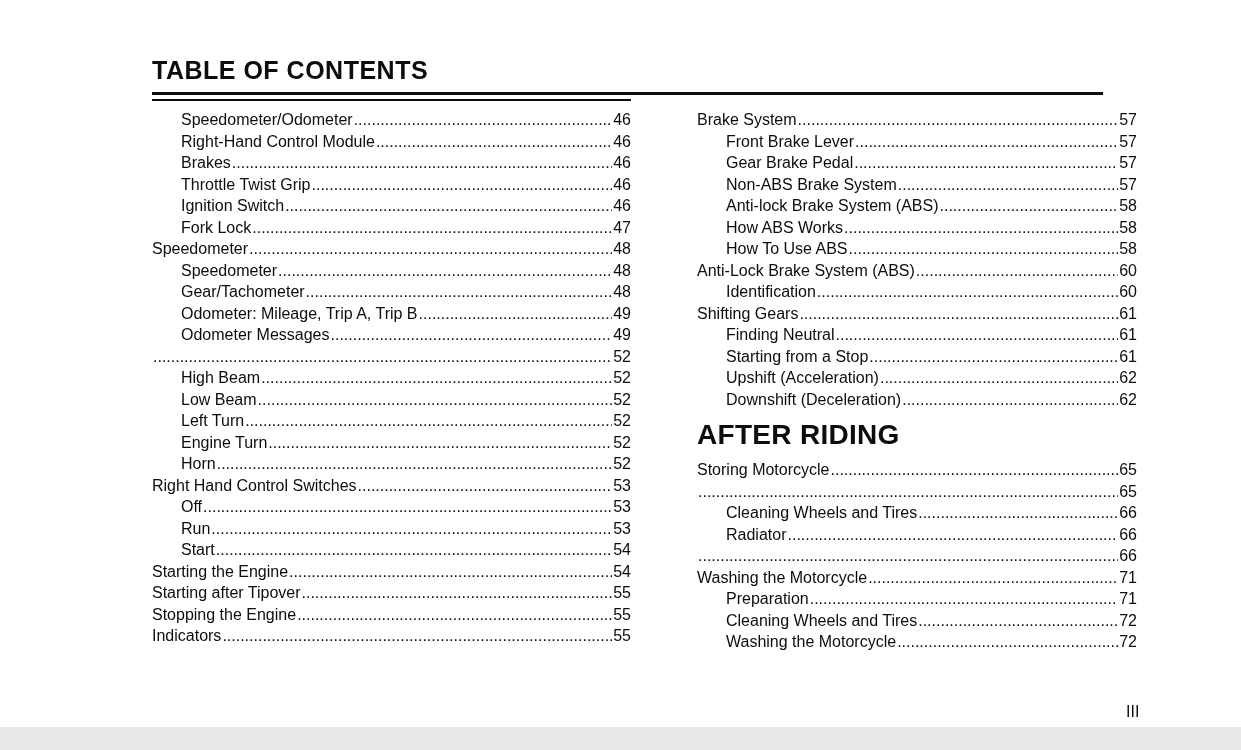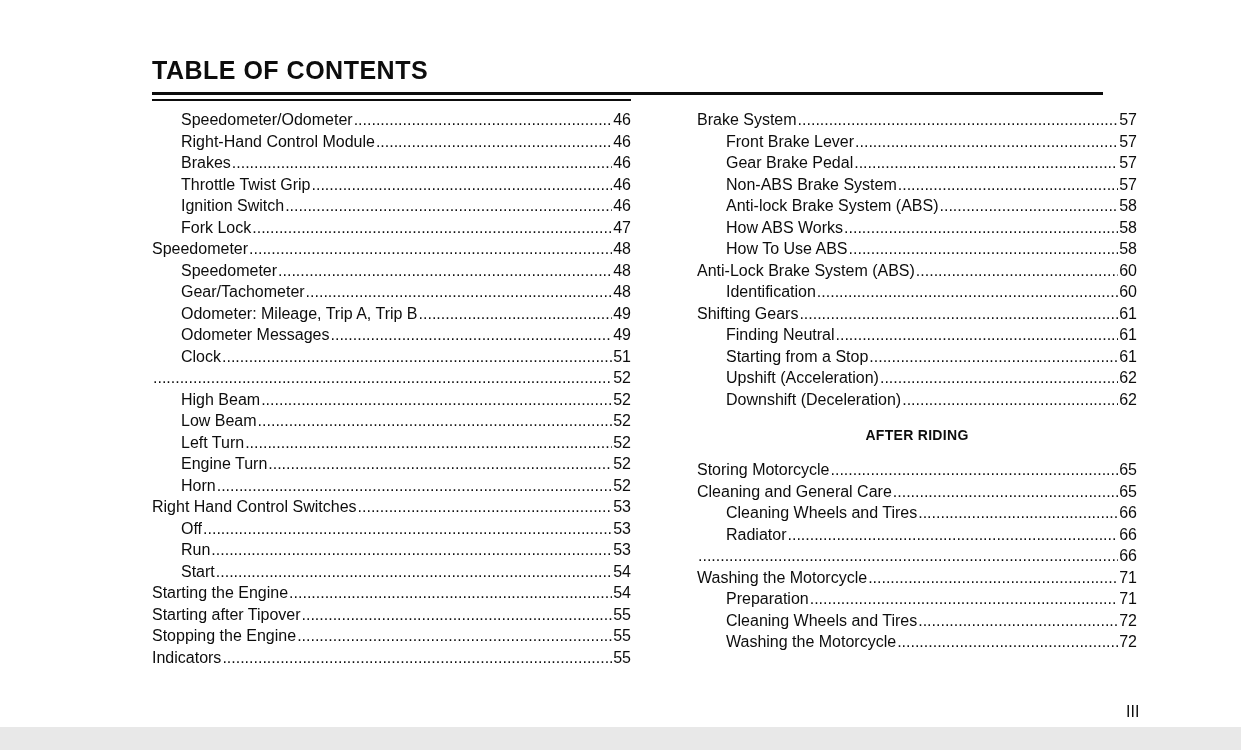--- a/index.html
+++ b/index.html
@@ -69,27 +69,26 @@
     margin: 0 1px;
     min-width: 10px;
   }
   .toc-dots::after {
     content: "......................................................................................................................................................";
   }
 
   .toc-page { white-space: nowrap; }
 
   .section-heading {
-    font-size: 14px;
+    font-size: 28px;
     font-weight: bold;
     letter-spacing: 0.3px;
     margin-top: 13px;
     margin-bottom: 12px;
     line-height: 24px;
-    text-align: center;
   }
 
   .folio {
     position: absolute;
     left: 1126px;
     top: 703px;
     font-size: 16px;
     color: #0d0d0d;
     text-align: right;
   }
@@ -153,25 +152,20 @@
       <div class="toc-entry indent-1">
         <span class="toc-label">Odometer: Mileage, Trip A, Trip B</span>
         <span class="toc-dots"></span>
         <span class="toc-page">49</span>
       </div>
       <div class="toc-entry indent-1">
         <span class="toc-label">Odometer Messages</span>
         <span class="toc-dots"></span>
         <span class="toc-page">49</span>
       </div>
-      <div class="toc-entry indent-1">
-        <span class="toc-label">Clock</span>
-        <span class="toc-dots"></span>
-        <span class="toc-page">51</span>
-      </div>
       <div class="toc-entry indent-0">
         <span class="toc-dots"></span>
         <span class="toc-page">52</span>
       </div>
       <div class="toc-entry indent-1">
         <span class="toc-label">High Beam</span>
         <span class="toc-dots"></span>
         <span class="toc-page">52</span>
       </div>
       <div class="toc-entry indent-1">
@@ -307,21 +301,20 @@
         <span class="toc-dots"></span>
         <span class="toc-page">62</span>
       </div>
       <div class="section-heading">AFTER RIDING</div>
       <div class="toc-entry indent-0">
         <span class="toc-label">Storing Motorcycle</span>
         <span class="toc-dots"></span>
         <span class="toc-page">65</span>
       </div>
       <div class="toc-entry indent-0">
-        <span class="toc-label">Cleaning and General Care</span>
         <span class="toc-dots"></span>
         <span class="toc-page">65</span>
       </div>
       <div class="toc-entry indent-1">
         <span class="toc-label">Cleaning Wheels and Tires</span>
         <span class="toc-dots"></span>
         <span class="toc-page">66</span>
       </div>
       <div class="toc-entry indent-1">
         <span class="toc-label">Radiator</span>

